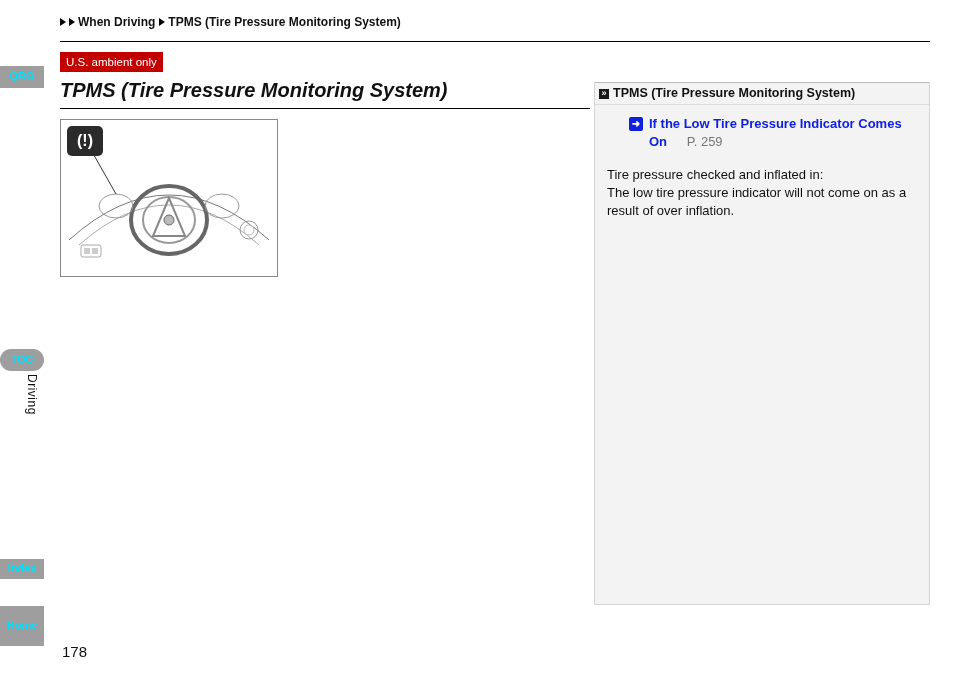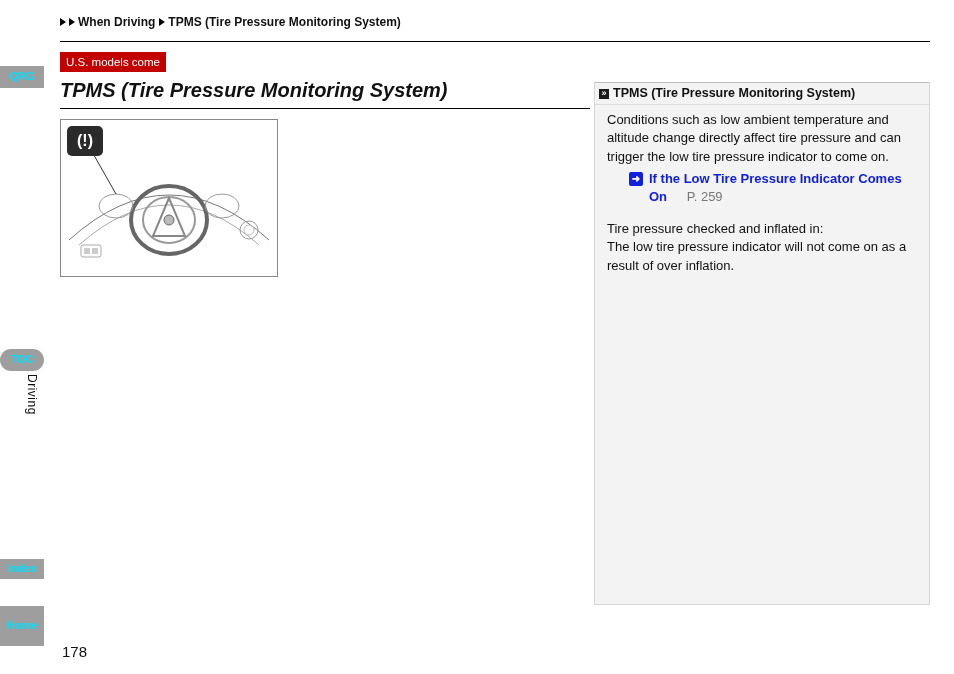--- a/index.html
+++ b/index.html
@@ -195,21 +195,21 @@
     <span class="bc-tri"></span>
     <span class="bc-tri"></span>
     <span>When Driving</span>
     <span class="bc-tri" style="margin-left:2px"></span>
     <span>TPMS (Tire Pressure Monitoring System)</span>
   </div>
   <div class="breadcrumb-rule"></div>
 
   <div class="columns">
     <div class="col-main">
-      <span class="badge">U.S. models come</span>
+      <span class="badge">U.S. ambient only</span>
       <h1 class="title">TPMS (Tire Pressure Monitoring System)</h1>
       <div class="title-rule"></div>
 
       <div class="main-body">
         <div class="figure" title="Dashboard illustration with low-tire-pressure indicator callout">
           <svg viewBox="0 0 216 150" width="216" height="150">
             <rect x="0" y="0" width="216" height="150" fill="#fff"></rect>
             <path d="M8 120 Q108 30 208 120" fill="none" stroke="#777" stroke-width="1"></path>
             <path d="M18 125 Q108 45 198 125" fill="none" stroke="#aaa" stroke-width="1"></path>
             <ellipse cx="108" cy="100" rx="38" ry="34" fill="none" stroke="#666" stroke-width="4"></ellipse>
@@ -235,21 +235,20 @@
     </div>
 
     <div class="col-side">
       <div style="height:30px"></div>
       <div class="sidebox">
         <div class="sidebox-header">
           <span class="sidebox-ic">»</span>
           <span>TPMS (Tire Pressure Monitoring System)</span>
         </div>
         <div class="sidebox-body">
-          <div>Conditions such as low ambient temperature and altitude change directly affect tire pressure and can trigger the low tire pressure indicator to come on.</div>
           <div class="xref">
             <span class="xref-ic">➜</span>
             <span>
               <span>If the Low Tire Pressure Indicator Comes On</span>
               <span class="xref-page">P. 259</span>
             </span>
           </div>
           <div style="height:6px"></div>
           <div>Tire pressure checked and inflated in:</div>
           <div>The low tire pressure indicator will not come on as a result of over inflation.</div>

